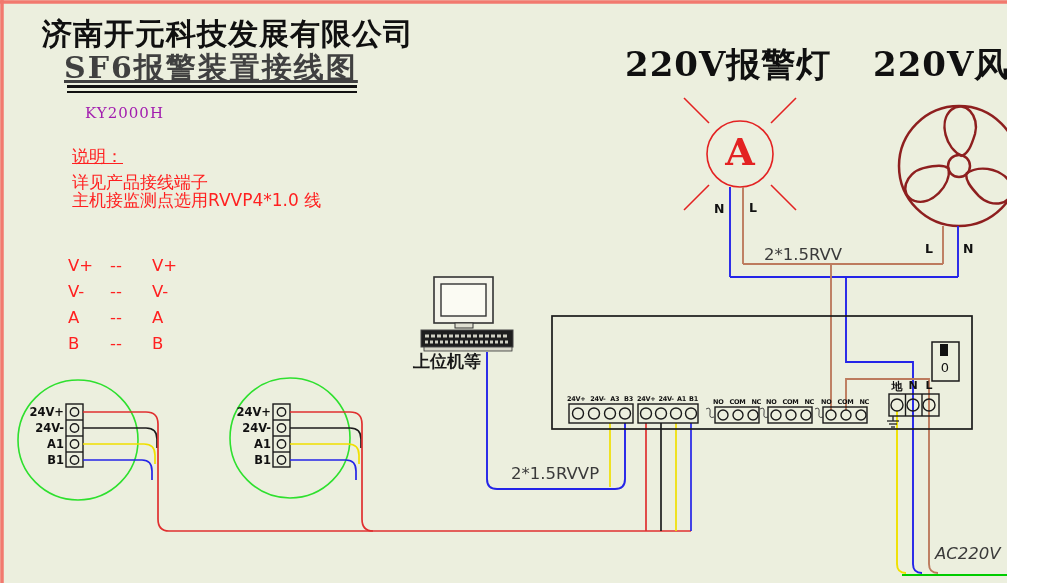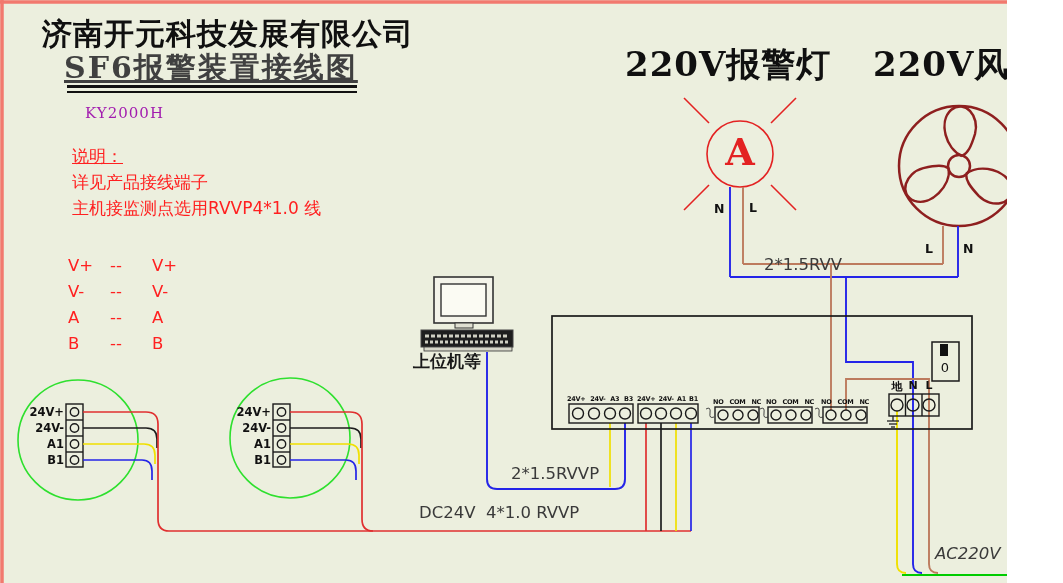--- a/index.html
+++ b/index.html
@@ -191,21 +191,21 @@
     </g>
   </svg>
 
   <div class="abs serif company">济南开元科技发展有限公司</div>
   <div class="abs serif title2">SF6报警装置接线图</div>
   <div class="abs underline"></div>
   <div class="abs serif model">KY2000H</div>
 
   <div class="abs red-note" style="left:72px;top:145px;text-decoration:underline;">说明：</div>
   <div class="abs red-note" style="left:72px;top:171px;">详见产品接线端子</div>
-  <div class="abs red-note" style="left:72px;top:197px;">主机接监测点选用RVVP4*1.0 线</div>
+  <div class="abs red-note" style="left:72px;top:189px;">主机接监测点选用RVVP4*1.0 线</div>
 
   <div class="abs" style="left:68px;top:253px;">
     <div class="sigrow">
       <span class="c1">V+</span>
       <span class="c2">--</span>
       <span class="c3">V+</span>
     </div>
     <div class="sigrow">
       <span class="c1">V-</span>
       <span class="c2">--</span>
@@ -274,18 +274,17 @@
       <span>COM</span>
       <span>NC</span>
   </div>
 
   <div class="abs mainspin" style="left:890px;top:379px;">地</div>
   <div class="abs mainspin" style="left:906px;top:379px;">N</div>
   <div class="abs mainspin" style="left:922px;top:379px;">L</div>
 
   <div class="abs sw0">0</div>
 
-  <div class="abs cable" style="left:764px;top:255px;">2*1.5RVV</div>
+  <div class="abs cable" style="left:764px;top:245px;">2*1.5RVV</div>
   <div class="abs cable" style="left:511px;top:464px;">2*1.5RVVP</div>
-  <div class="abs cable" style="left:419px;top:503px;">DC24V  4*1.0 RVVP</div>
   <div class="abs cable" style="left:935px;top:544px;font-style:italic;">AC220V</div>
 
 </div>
 
 </body></html>

